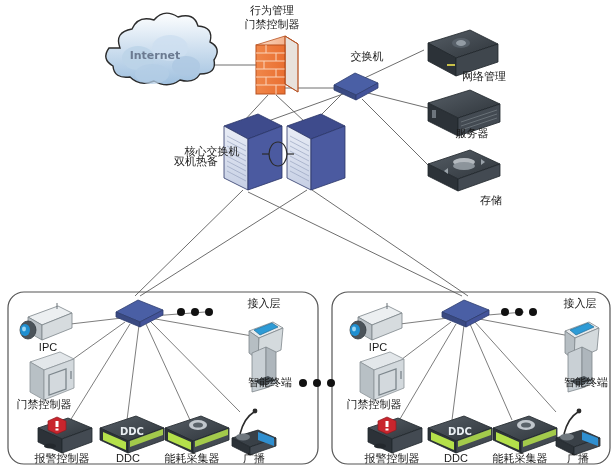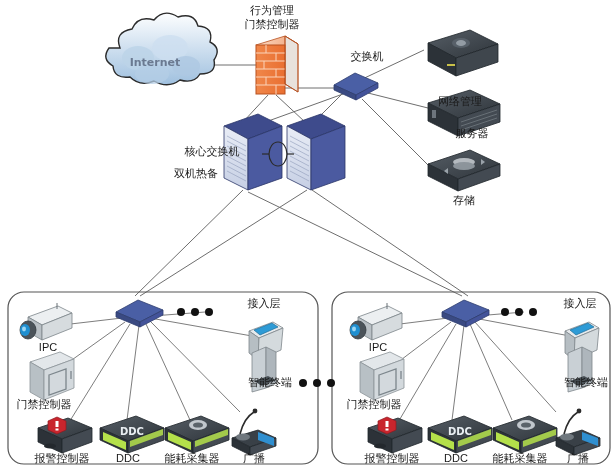--- a/index.html
+++ b/index.html
@@ -335,33 +335,33 @@
         <circle cx="533" cy="312" r="4"></circle>
   </g>
 
   <g fill="#111">
     <circle cx="303" cy="383" r="4"></circle>
         <circle cx="317" cy="383" r="4"></circle>
         <circle cx="331" cy="383" r="4"></circle>
   </g>
 </svg>
 
-<div class="lbl ctr" style="left:155px;top:56px;color:#6b7a91;font-weight:bold;">Internet</div>
+<div class="lbl ctr" style="left:155px;top:49px;color:#6b7a91;font-weight:bold;">Internet</div>
 
 <div class="lbl ctr" style="left:272px;top:4px;">行为管理</div>
 <div class="lbl ctr" style="left:272px;top:18px;">门禁控制器</div>
 
 <div class="lbl ctr" style="left:355px;top:50px;margin-left:12px;">交换机</div>
 
-<div class="lbl ctr" style="left:460px;top:70px;margin-top:25px;">网络管理</div>
+<div class="lbl ctr" style="left:484px;top:70px;">网络管理</div>
 <div class="lbl ctr" style="left:472px;top:127px;">服务器</div>
-<div class="lbl ctr" style="left:464px;top:194px;">存储</div>
+<div class="lbl ctr" style="left:491px;top:194px;">存储</div>
 
 <div class="lbl ctr" style="left:212px;top:145px;">核心交换机</div>
-<div class="lbl ctr" style="left:196px;top:167px;text-align:right;">双机热备</div>
+<div class="lbl ctr" style="left:196px;top:155px;text-align:right;">双机热备</div>
 
 <div class="lbl ctr" style="left:264px;top:297px;">接入层</div>
 <div class="lbl ctr en" style="left:48px;top:341px;">IPC</div>
 <div class="lbl ctr" style="left:44px;top:398px;">门禁控制器</div>
 <div class="lbl ctr" style="left:62px;top:452px;">报警控制器</div>
 <div class="lbl ctr en" style="left:128px;top:452px;">DDC</div>
 <div class="lbl ctr" style="left:192px;top:452px;">能耗采集器</div>
 <div class="lbl ctr" style="left:254px;top:452px;">广播</div>
 <div class="lbl ctr" style="left:270px;top:376px;">智能终端</div>
 <div class="lbl small" style="left:120px;top:426px;color:#e9eef2;font-weight:bold;">DDC</div>

